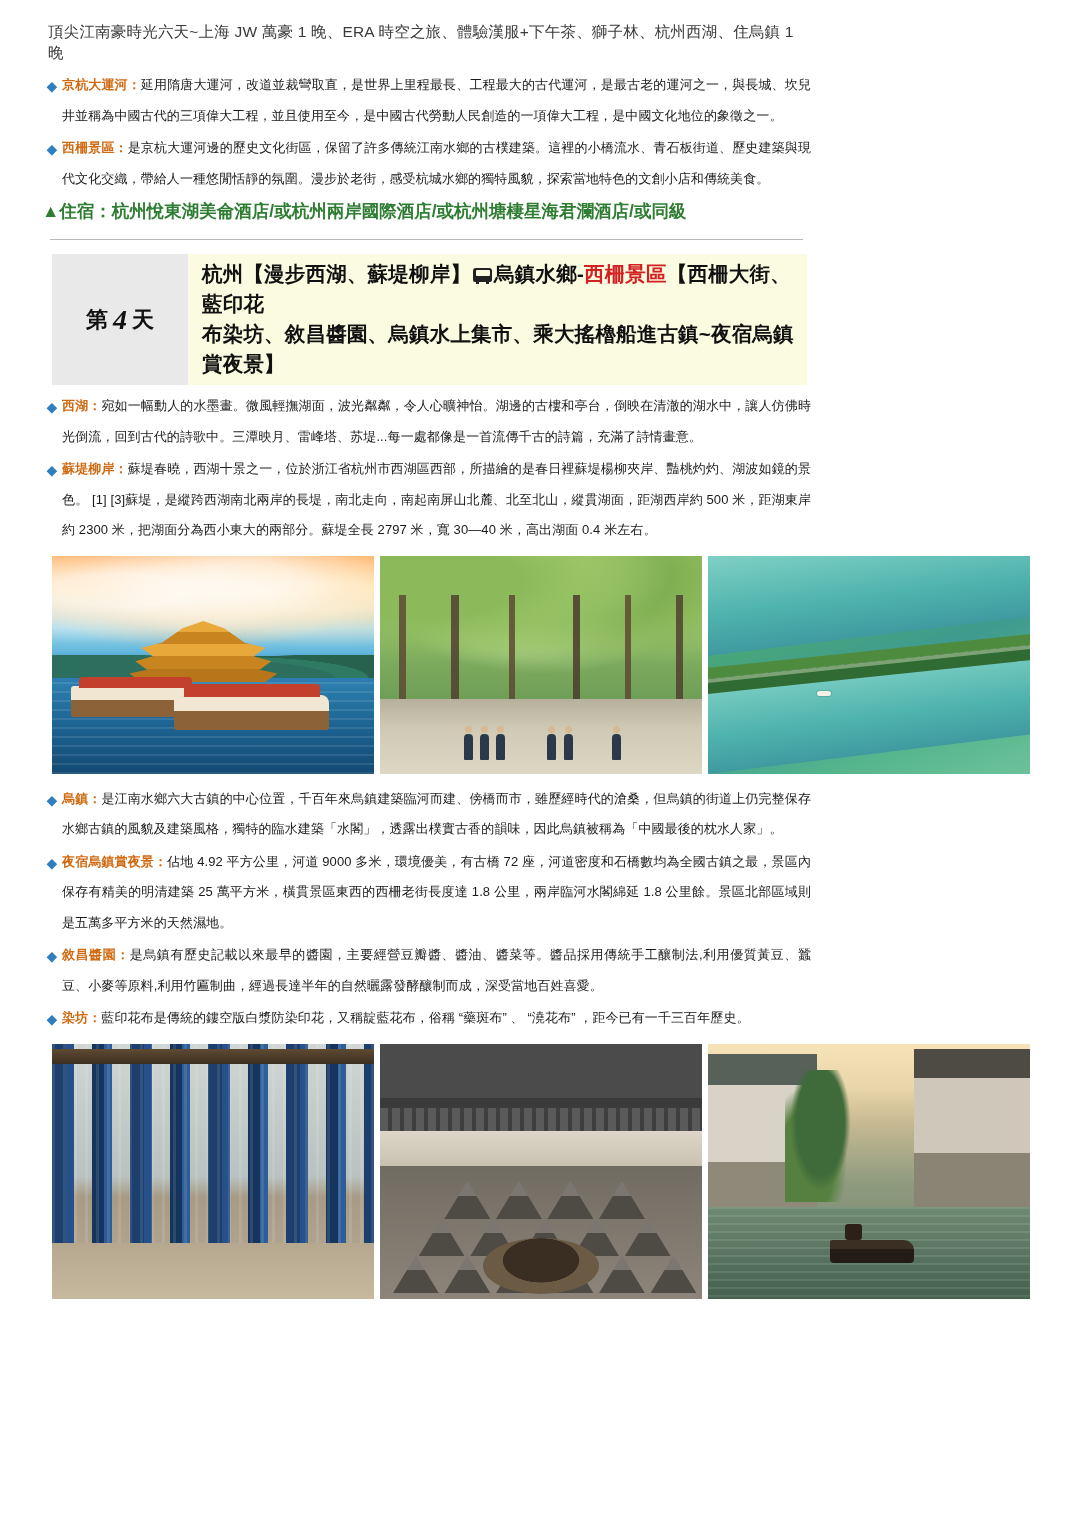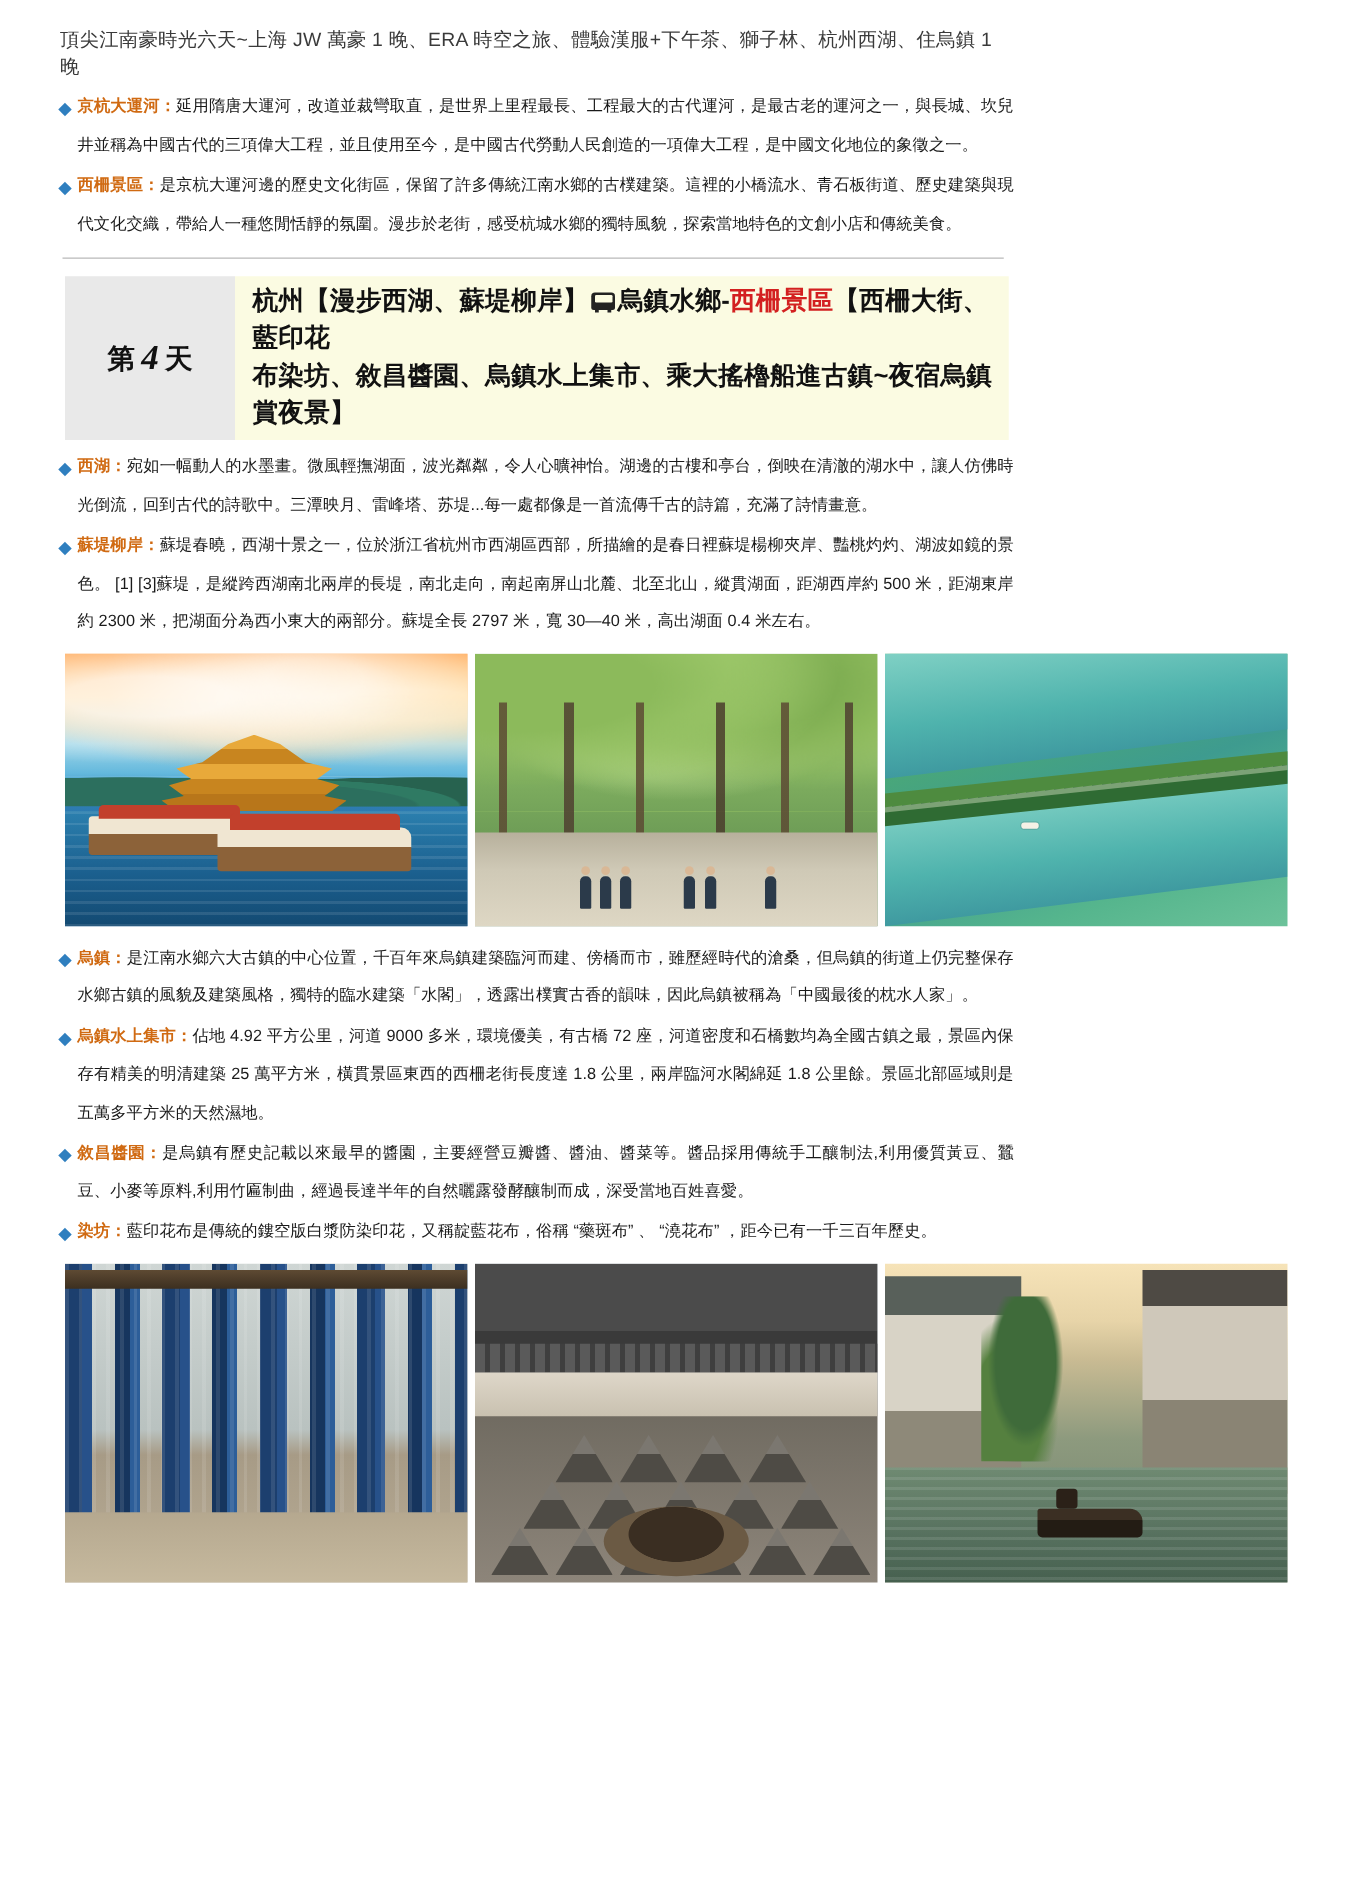--- a/index.html
+++ b/index.html
@@ -358,20 +358,21 @@
     </div>
   </div>
 
   <div class="item">
     <span class="bullet">◆</span>
     <div class="item-body">
       <span class="lead">西柵景區：</span><span>是京杭大運河邊的歷史文化街區，保留了許多傳統江南水鄉的古樸建築。這裡的小橋流水、青石板街道、歷史建築與現代文化交織，帶給人一種悠閒恬靜的氛圍。漫步於老街，感受杭城水鄉的獨特風貌，探索當地特色的文創小店和傳統美食。</span>
     </div>
   </div>
 
+  <div class="stay-line">▲住宿：杭州悅東湖美侖酒店/或杭州兩岸國際酒店/或杭州塘棲星海君瀾酒店/或同級</div>
 
   <hr class="hr">
 
   <div class="day-banner">
     <div class="day-chip">
       <span>第</span>
       <span class="num">4</span>
       <span>天</span>
     </div>
     <div class="day-title">
@@ -427,21 +428,21 @@
   <div class="item">
     <span class="bullet">◆</span>
     <div class="item-body">
       <span class="lead">烏鎮：</span><span>是江南水鄉六大古鎮的中心位置，千百年來烏鎮建築臨河而建、傍橋而市，雖歷經時代的滄桑，但烏鎮的街道上仍完整保存水鄉古鎮的風貌及建築風格，獨特的臨水建築「水閣」，透露出樸實古香的韻味，因此烏鎮被稱為「中國最後的枕水人家」。</span>
     </div>
   </div>
 
   <div class="item">
     <span class="bullet">◆</span>
     <div class="item-body">
-      <span class="lead">烏鎮水上集市：</span><span>佔地 4.92 平方公里，河道 9000 多米，環境優美，有古橋 72 座，河道密度和石橋數均為全國古鎮之最，景區內保存有精美的明清建築 25 萬平方米，橫貫景區東西的西柵老街長度達 1.8 公里，兩岸臨河水閣綿延 1.8 公里餘。景區北部區域則是五萬多平方米的天然濕地。</span>
+      <span class="lead">夜宿烏鎮賞夜景：</span><span>佔地 4.92 平方公里，河道 9000 多米，環境優美，有古橋 72 座，河道密度和石橋數均為全國古鎮之最，景區內保存有精美的明清建築 25 萬平方米，橫貫景區東西的西柵老街長度達 1.8 公里，兩岸臨河水閣綿延 1.8 公里餘。景區北部區域則是五萬多平方米的天然濕地。</span>
     </div>
   </div>
 
   <div class="item">
     <span class="bullet">◆</span>
     <div class="item-body">
       <span class="lead">敘昌醬園：</span><span>是烏鎮有歷史記載以來最早的醬園，主要經營豆瓣醬、醬油、醬菜等。醬品採用傳統手工釀制法,利用優質黃豆、蠶豆、小麥等原料,利用竹匾制曲，經過長達半年的自然曬露發酵釀制而成，深受當地百姓喜愛。</span>
     </div>
   </div>
 

